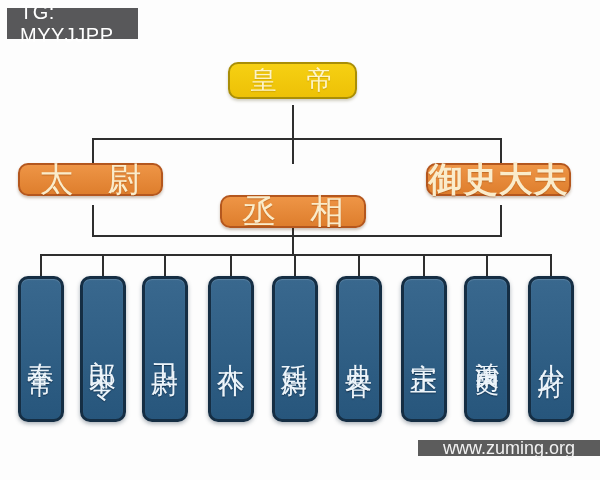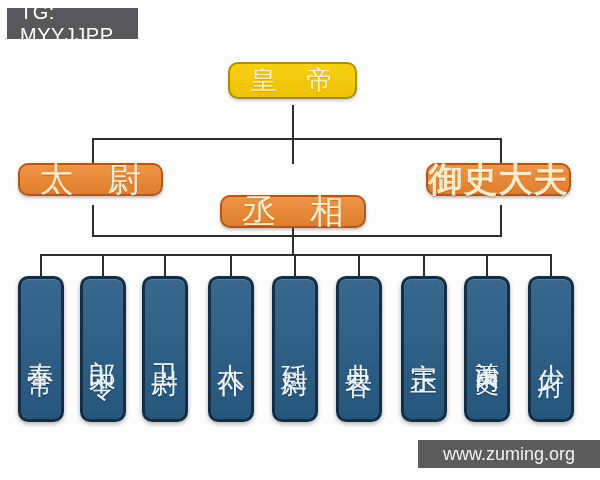--- a/index.html
+++ b/index.html
@@ -18,21 +18,21 @@
     font-family:"Liberation Sans", sans-serif;
     color:#ffffff;
   }
   .badge.tg{
     left:7px;top:8px;width:131px;height:31px;
     background:#58585a;
     font-size:20px;letter-spacing:.5px;
     padding-left:13px;box-sizing:border-box;
   }
   .badge.site{
-    left:418px;top:440px;width:182px;height:28px;
+    left:418px;top:440px;width:182px;height:16px;
     background:#5c5c5c;
     font-size:18px;color:#f2f2f2;
     justify-content:center;
   }
 
   
   .line{position:absolute;background:#2e2e2e;}
   .line.h{height:2px;}
   .line.v{width:2px;}
 

